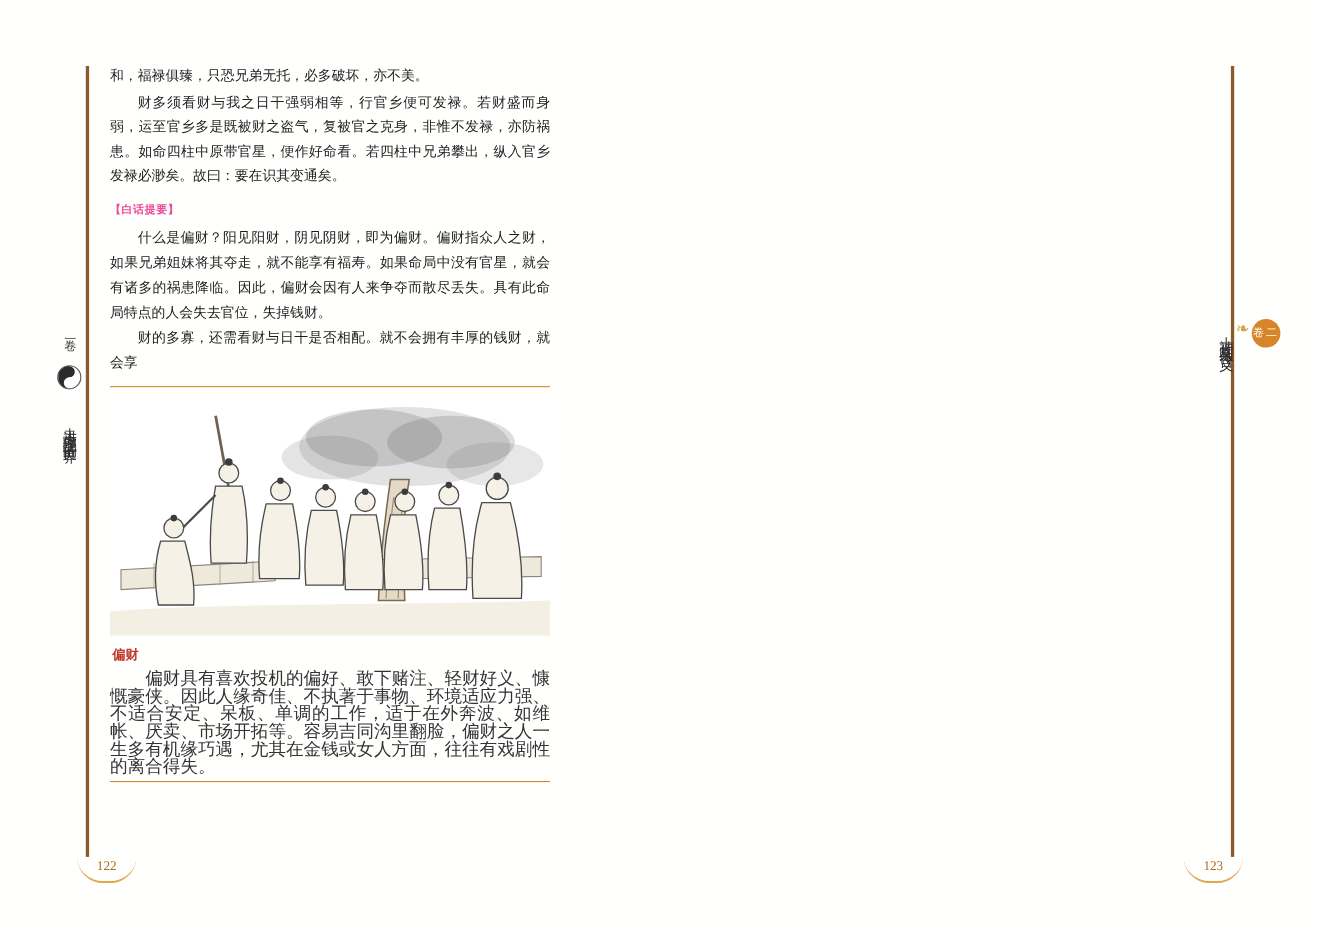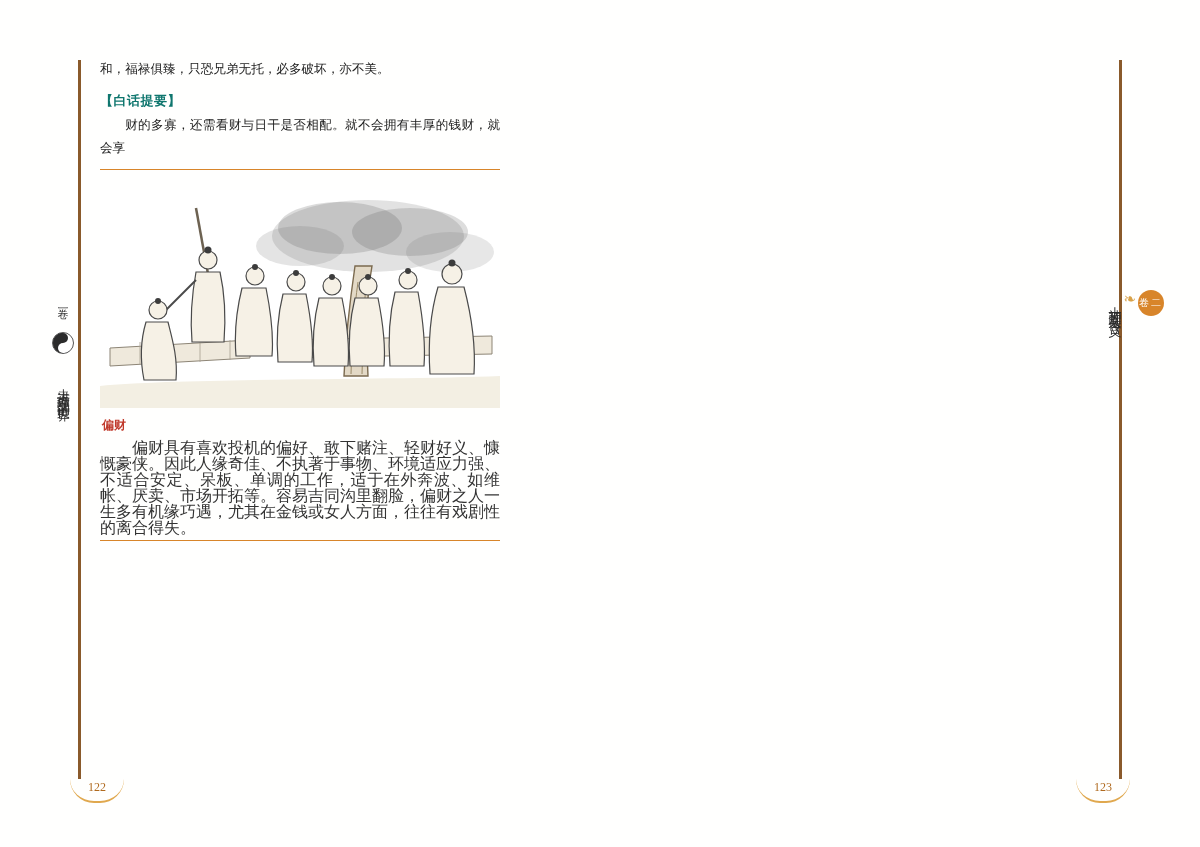--- a/index.html
+++ b/index.html
@@ -123,31 +123,31 @@
     text-align: justify;
     text-justify: inter-ideograph;
   }
   p.para.noind { text-indent: 0; }
   .classic {
     font-family: Liberation Sans, sans-serif;
     color: #222;
   }
   .section-tag {
     font-weight: bold;
-    font-size: 13px;
+    font-size: 10px;
     margin: 9px 0 2px 0;
-    color: #0f766e;
+    color: #ec4899;
     letter-spacing: 0.5px;
   }
 
   
   .figure-block {
     margin-top: 10px;
     border-top: 1.5px solid #d8852a;
-    padding-top: 20px;
+    padding-top: 8px;
   }
   .figure-img {
     width: 400px;
     height: 218px;
     position: relative;
     overflow: hidden;
     background: linear-gradient(#fdfdfb, #f4f1e8);
   }
   .fig-caption-title {
     color: #c0392b;
@@ -202,23 +202,25 @@
 
     <div class="vert-sidebar vert-sidebar-left">
       <span class="vol-label">卷一</span>
       <span class="yy-badge"></span>
       <span class="sidebar-title">走进命理学的世界</span>
     </div>
 
     <div class="col-body col-body-left">
 
       <p class="para noind classic">和，福禄俱臻，只恐兄弟无托，必多破坏，亦不美。</p>
+      <p class="para classic">财多须看财与我之日干强弱相等，行官乡便可发禄。若财盛而身弱，运至官乡多是既被财之盗气，复被官之克身，非惟不发禄，亦防祸患。如命四柱中原带官星，便作好命看。若四柱中兄弟攀出，纵入官乡　发禄必渺矣。故曰：要在识其变通矣。</p>
 
       <div class="section-tag">【白话提要】</div>
 
+      <p class="para">什么是偏财？阳见阳财，阴见阴财，即为偏财。偏财指众人之财，如果兄弟姐妹将其夺走，就不能享有福寿。如果命局中没有官星，就会有诸多的祸患降临。因此，偏财会因有人来争夺而散尽丢失。具有此命局特点的人会失去官位，失掉钱财。</p>
       <p class="para">财的多寡，还需看财与日干是否相配。就不会拥有丰厚的钱财，就会享</p>
 
       <div class="figure-block">
         <div class="figure-img">
           <svg class="fig" width="400" height="218" viewBox="0 0 400 218">
             <rect x="0" y="0" width="400" height="218" fill="#ffffff"></rect>
 
             <g>
               <ellipse cx="268" cy="46" rx="96" ry="36" fill="#6f6f6f" opacity="0.20"></ellipse>
               <ellipse cx="240" cy="38" rx="62" ry="26" fill="#5a5a5a" opacity="0.22"></ellipse>

